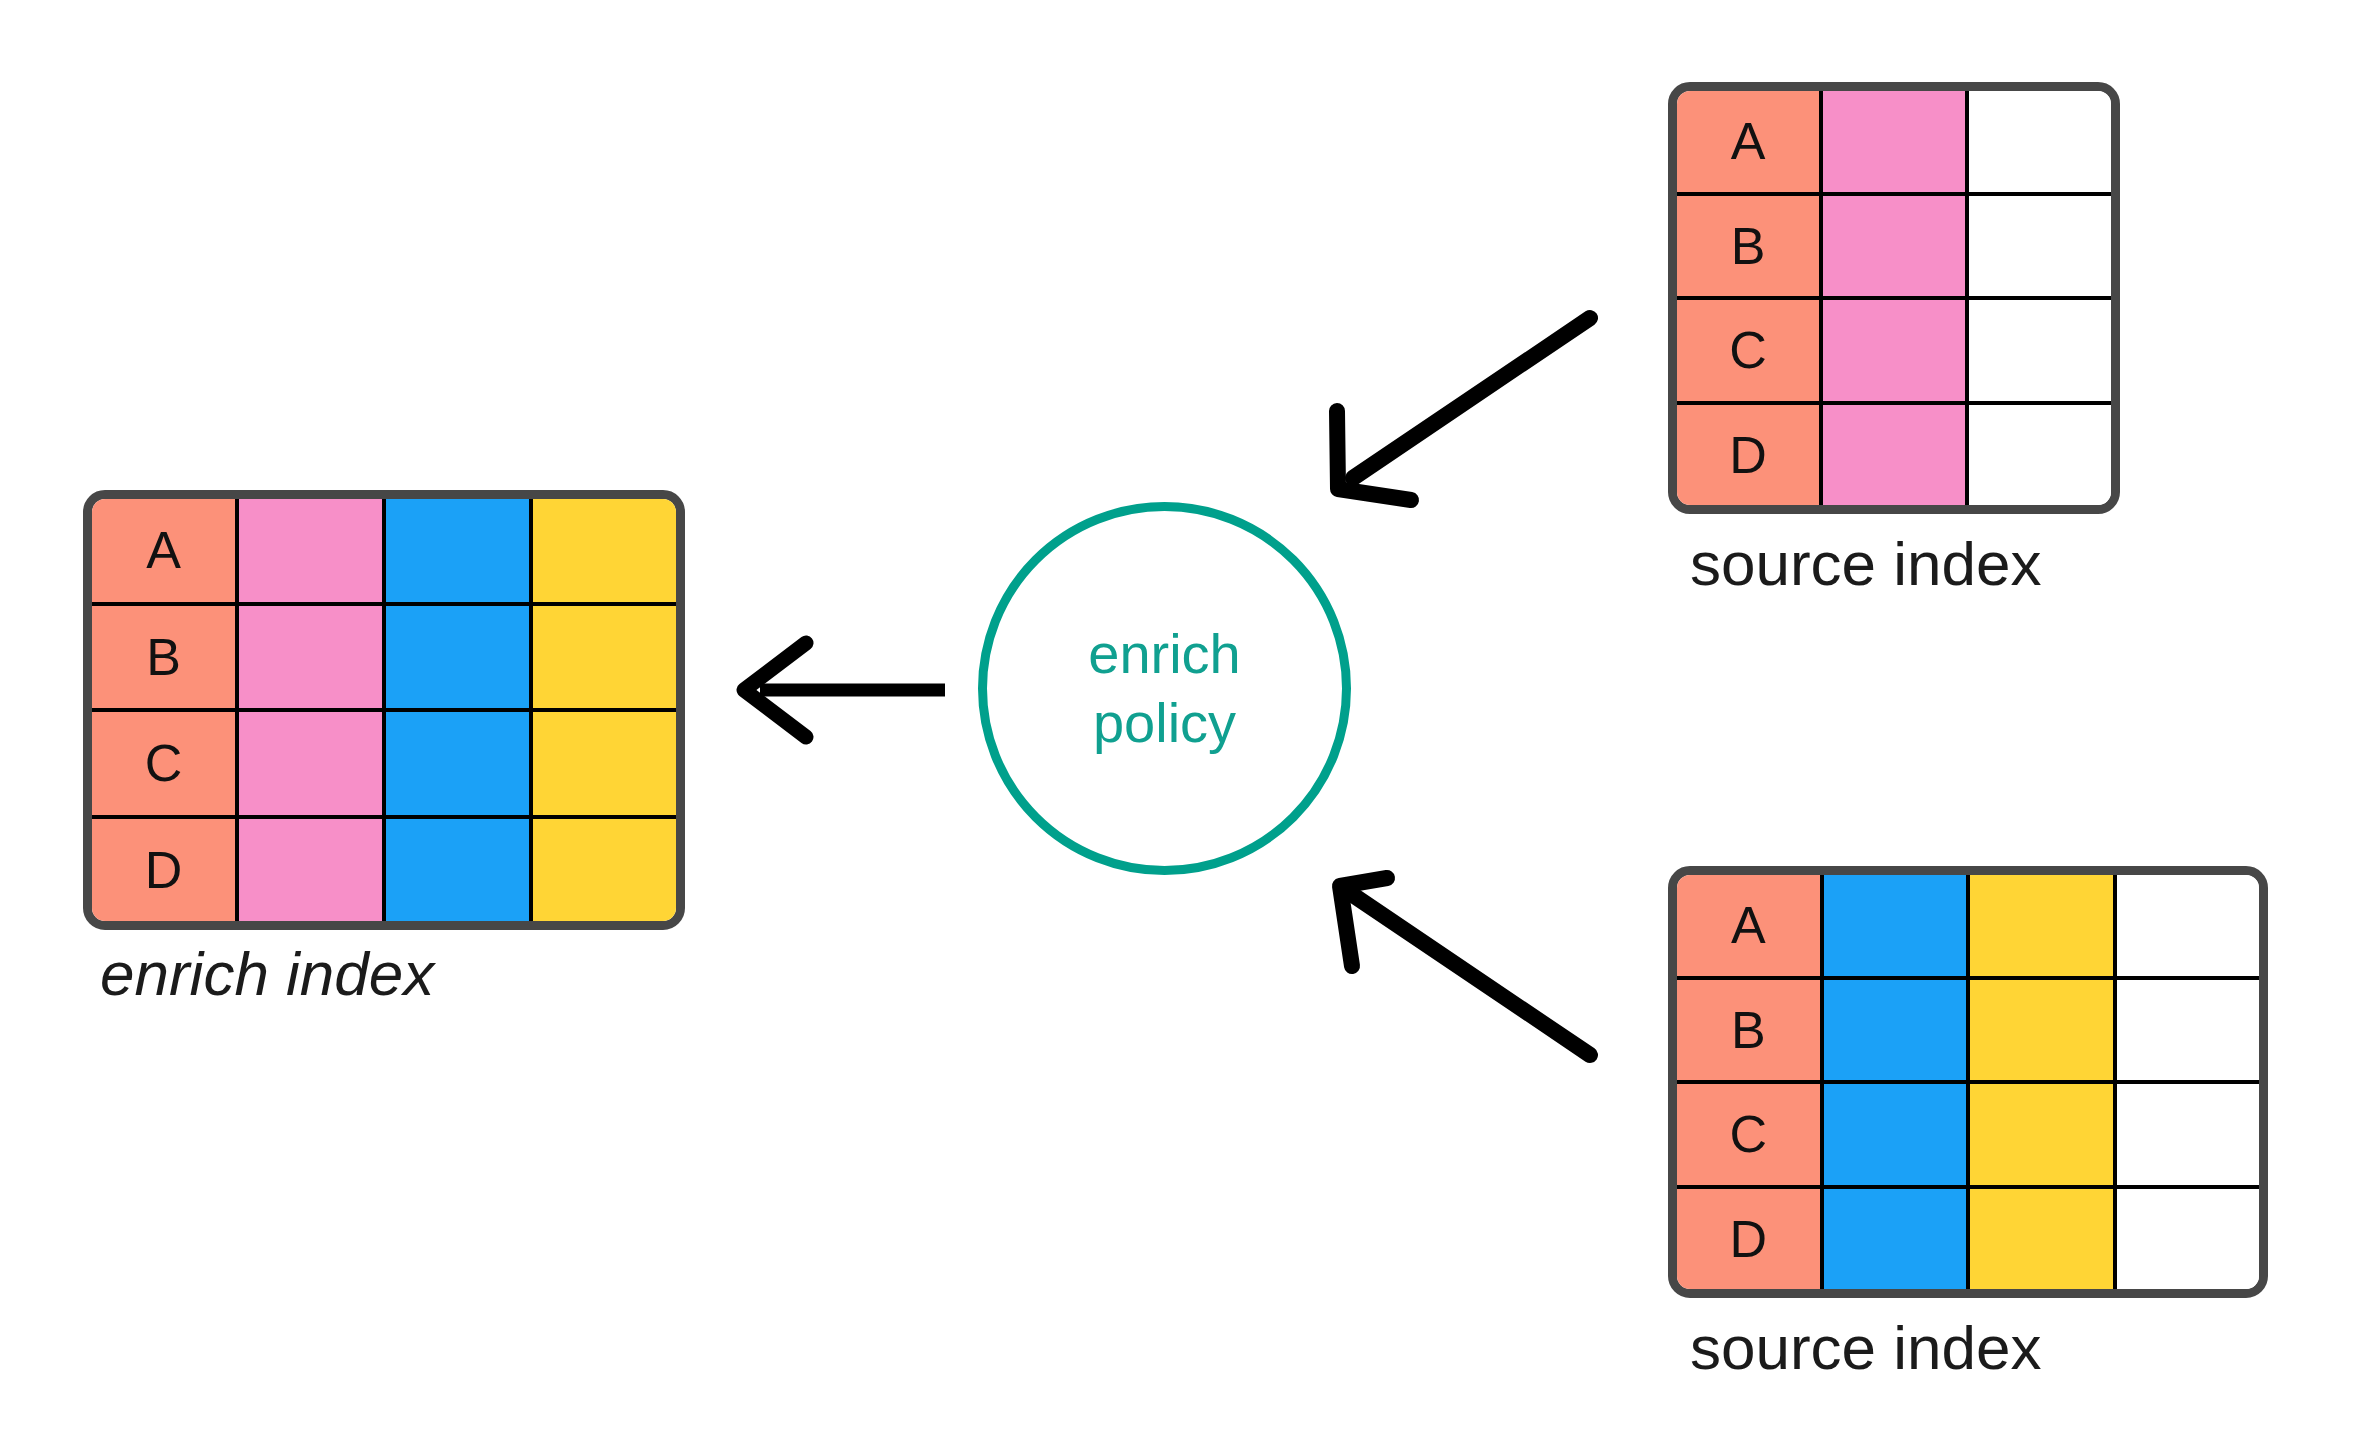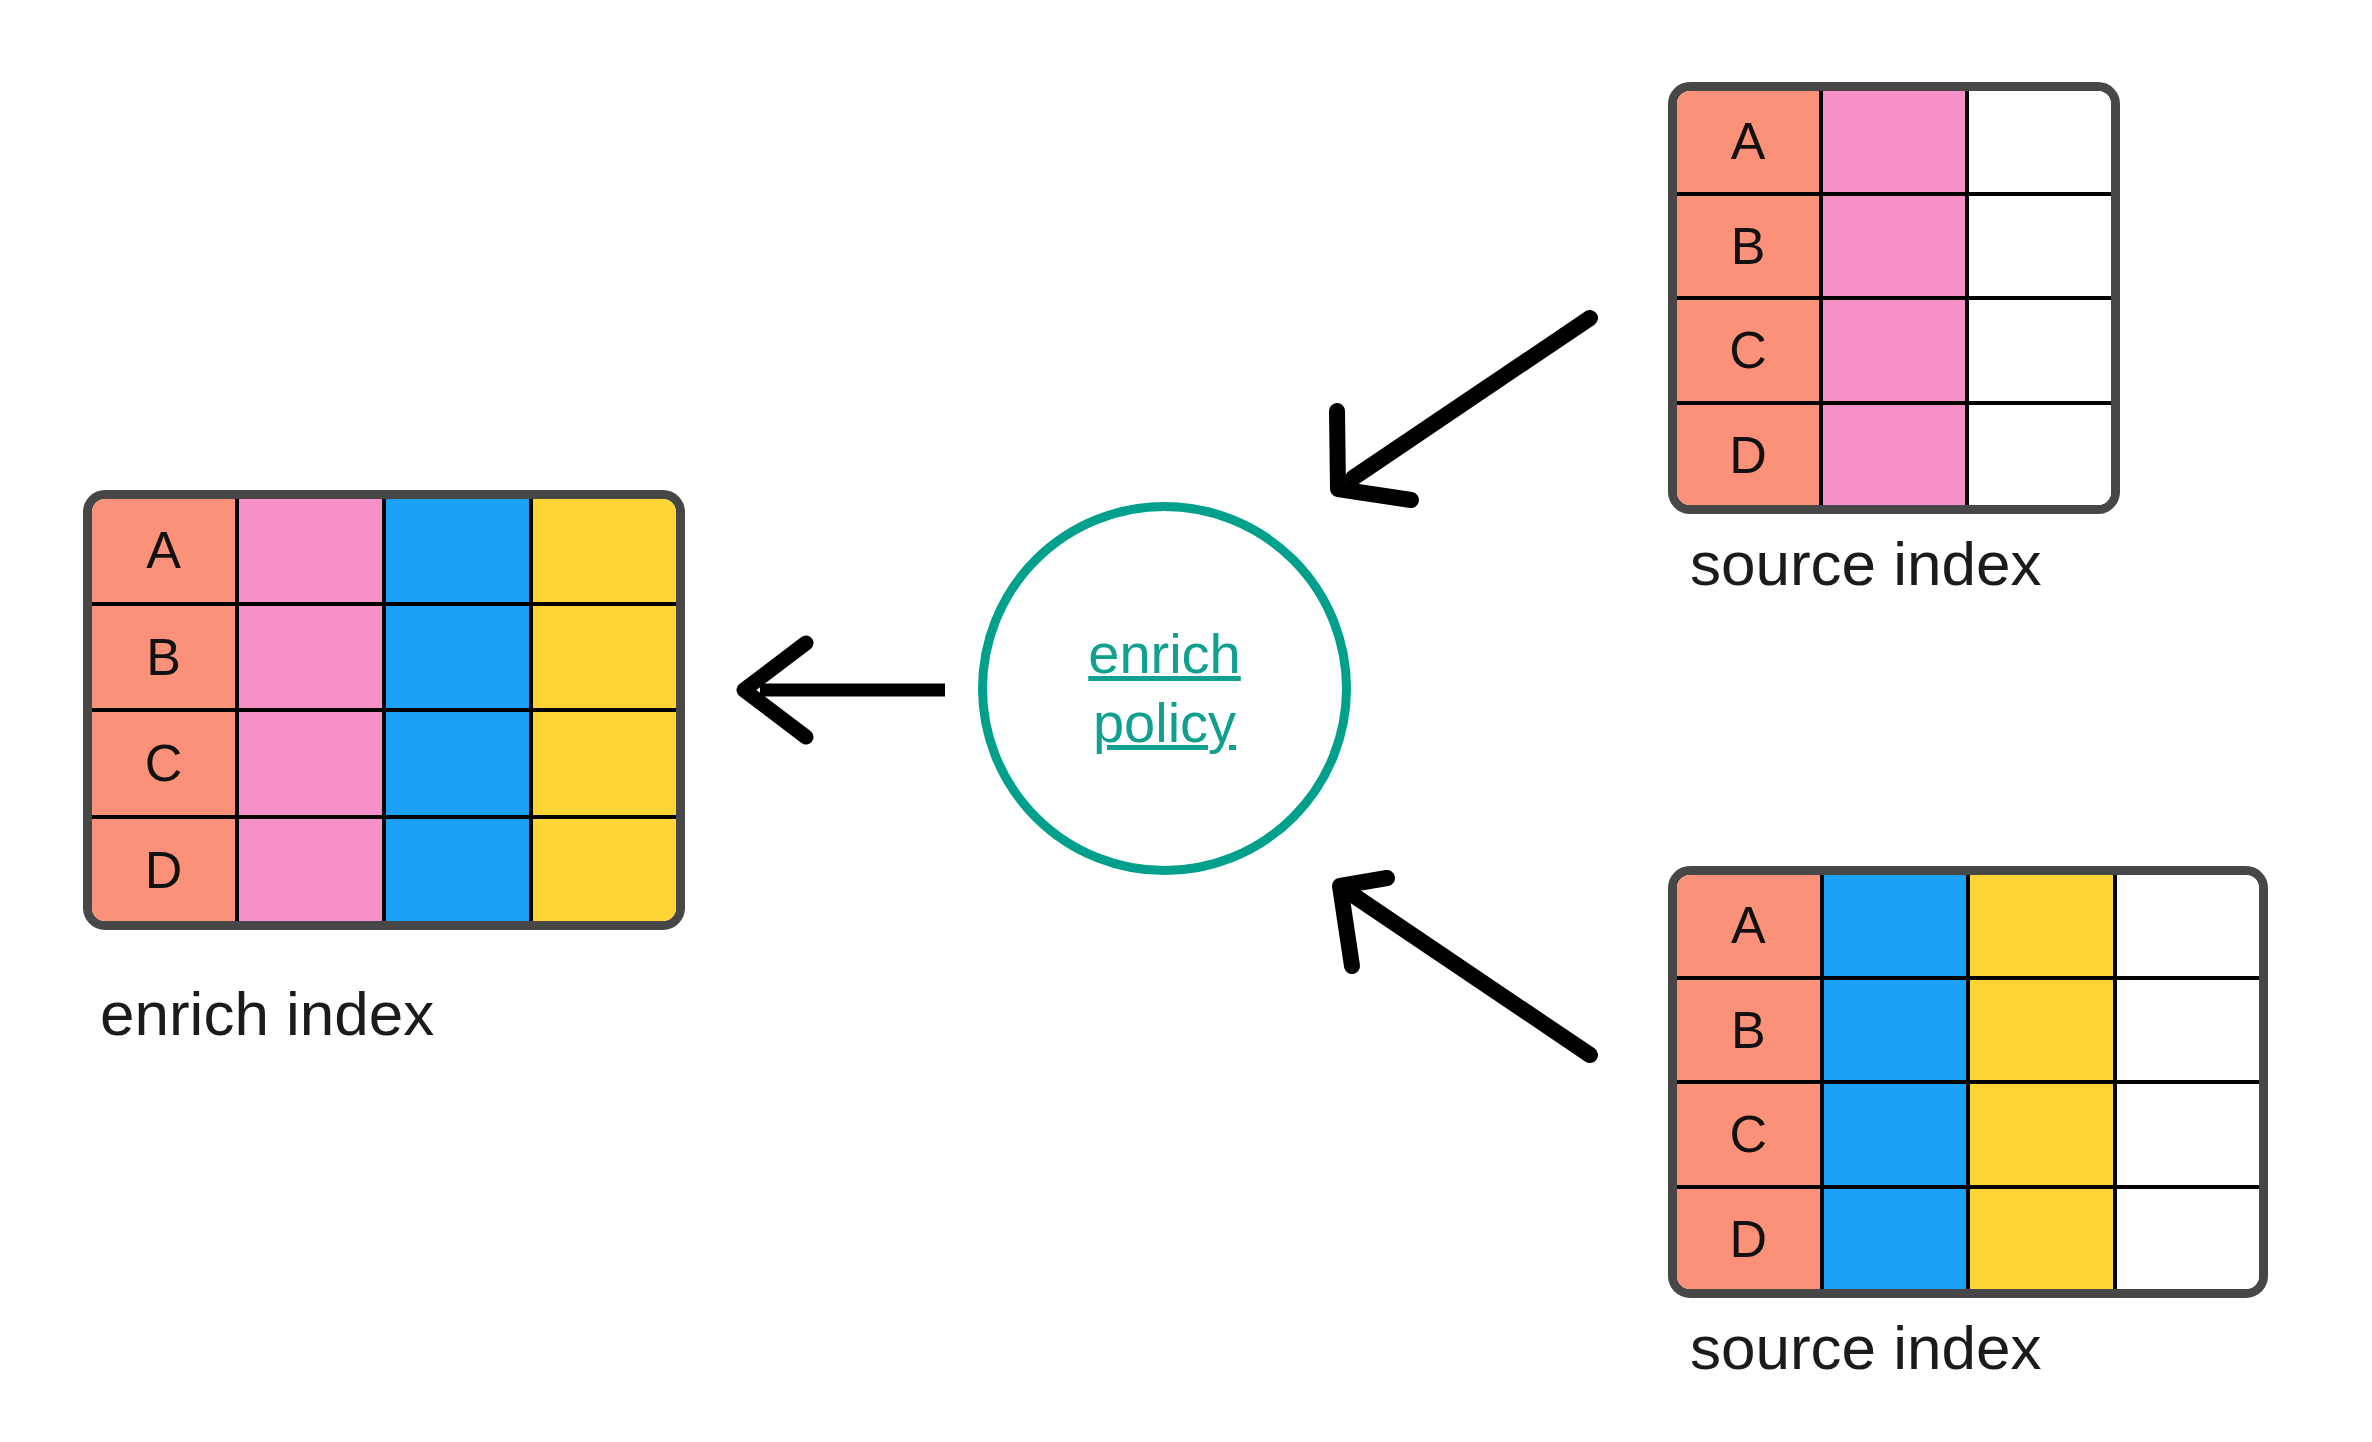--- a/index.html
+++ b/index.html
@@ -63,21 +63,22 @@
 
   
   #enrich-index {
     left: 83px;
     top: 490px;
     width: 602px;
     height: 440px;
   }
   #enrich-index-caption {
     left: 100px;
-    top: 978px;
+    top: 938px;
+    font-style: italic;
   }
 
   
   #source-index-top {
     left: 1668px;
     top: 82px;
     width: 452px;
     height: 432px;
   }
   #source-index-top-caption {
@@ -111,21 +112,20 @@
     display: flex;
     flex-direction: column;
     align-items: center;
     justify-content: center;
   }
   .policy-line {
     font-size: 56px;
     color: #10A090;
     line-height: 1.22;
     font-family: "Liberation Sans", sans-serif;
-    text-decoration: underline;
   }
 
   
   #arrow-layer {
     position: absolute;
     left: 0;
     top: 0;
     width: 2372px;
     height: 1442px;
     pointer-events: none;

